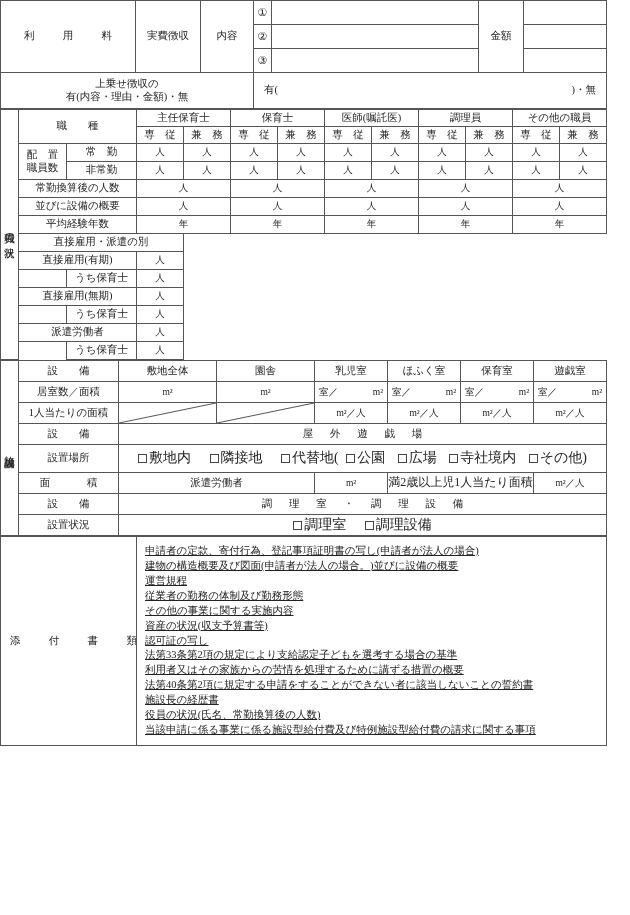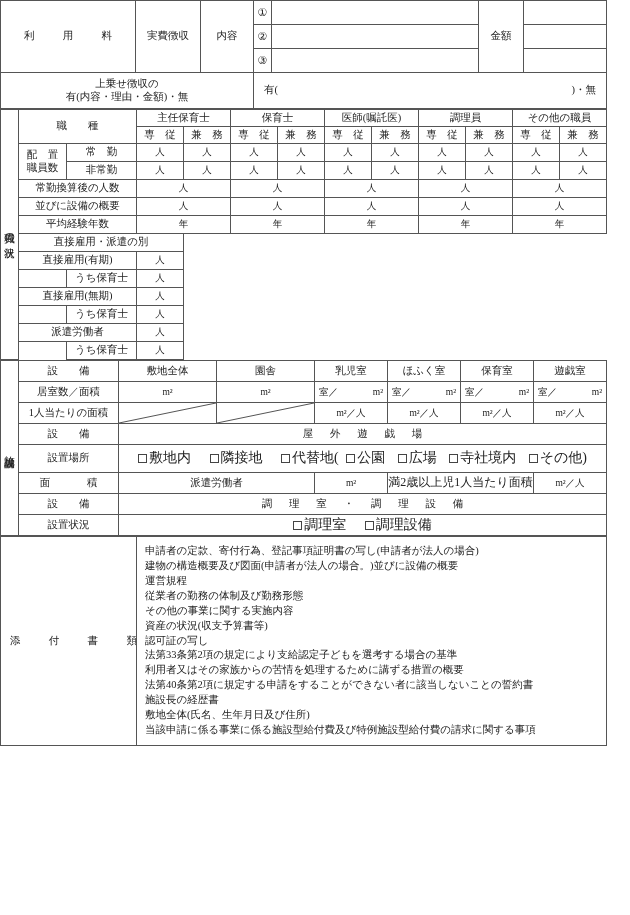--- a/index.html
+++ b/index.html
@@ -92,21 +92,21 @@
   .cbgroup { font-size: 14px; }
   .cbitem  { display: inline-block; margin-right: 15px; white-space: nowrap; }
 
   
   .doclist {
     text-align: left;
     padding: 3px 0 3px 8px;
     font-size: 10.5px;
     line-height: 1.42;
   }
-  .doclist div { white-space: nowrap; }
+  .doclist div { white-space: nowrap; text-decoration: underline; }
 
   .circnum { font-size: 11px; }
 </style>
 </head>
 <body>
 
 <div class="page">
 
   <table class="form w606" id="block-fee">
     <colgroup>
@@ -444,21 +444,21 @@
             <div>建物の構造概要及び図面(申請者が法人の場合。)並びに設備の概要</div>
             <div>運営規程</div>
             <div>従業者の勤務の体制及び勤務形態</div>
             <div>その他の事業に関する実施内容</div>
             <div>資産の状況(収支予算書等)</div>
             <div>認可証の写し</div>
             <div>法第33条第2項の規定により支給認定子どもを選考する場合の基準</div>
             <div>利用者又はその家族からの苦情を処理するために講ずる措置の概要</div>
             <div>法第40条第2項に規定する申請をすることができない者に該当しないことの誓約書</div>
             <div>施設長の経歴書</div>
-            <div>敷地全体(氏名、生年月日及び住所)</div>
+            <div>役員の状況(氏名、常勤換算後の人数)</div>
             <div>当該申請に係る事業に係る施設型給付費及び特例施設型給付費の請求に関する事項</div>
           </div>
         </td>
       </tr>
     </tbody>
   </table>
 
 </div>
 
 </body></html>

